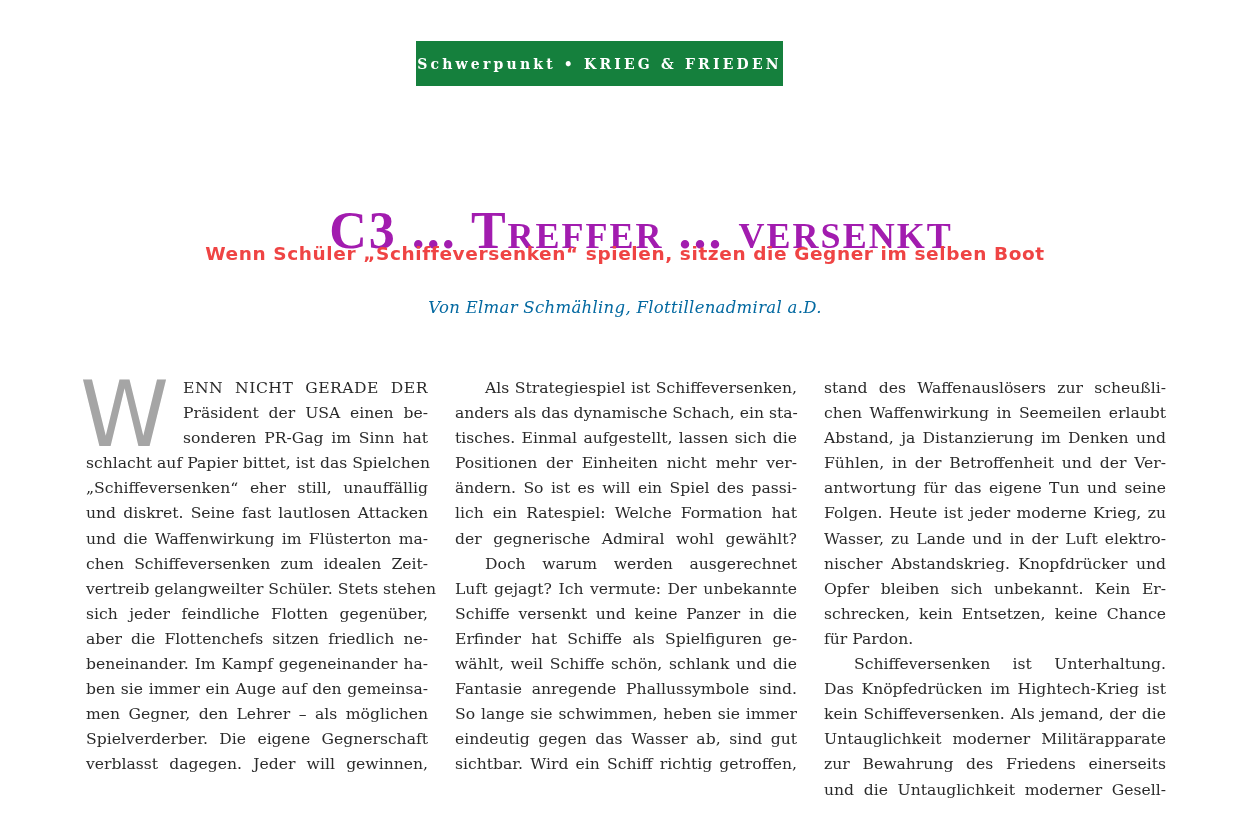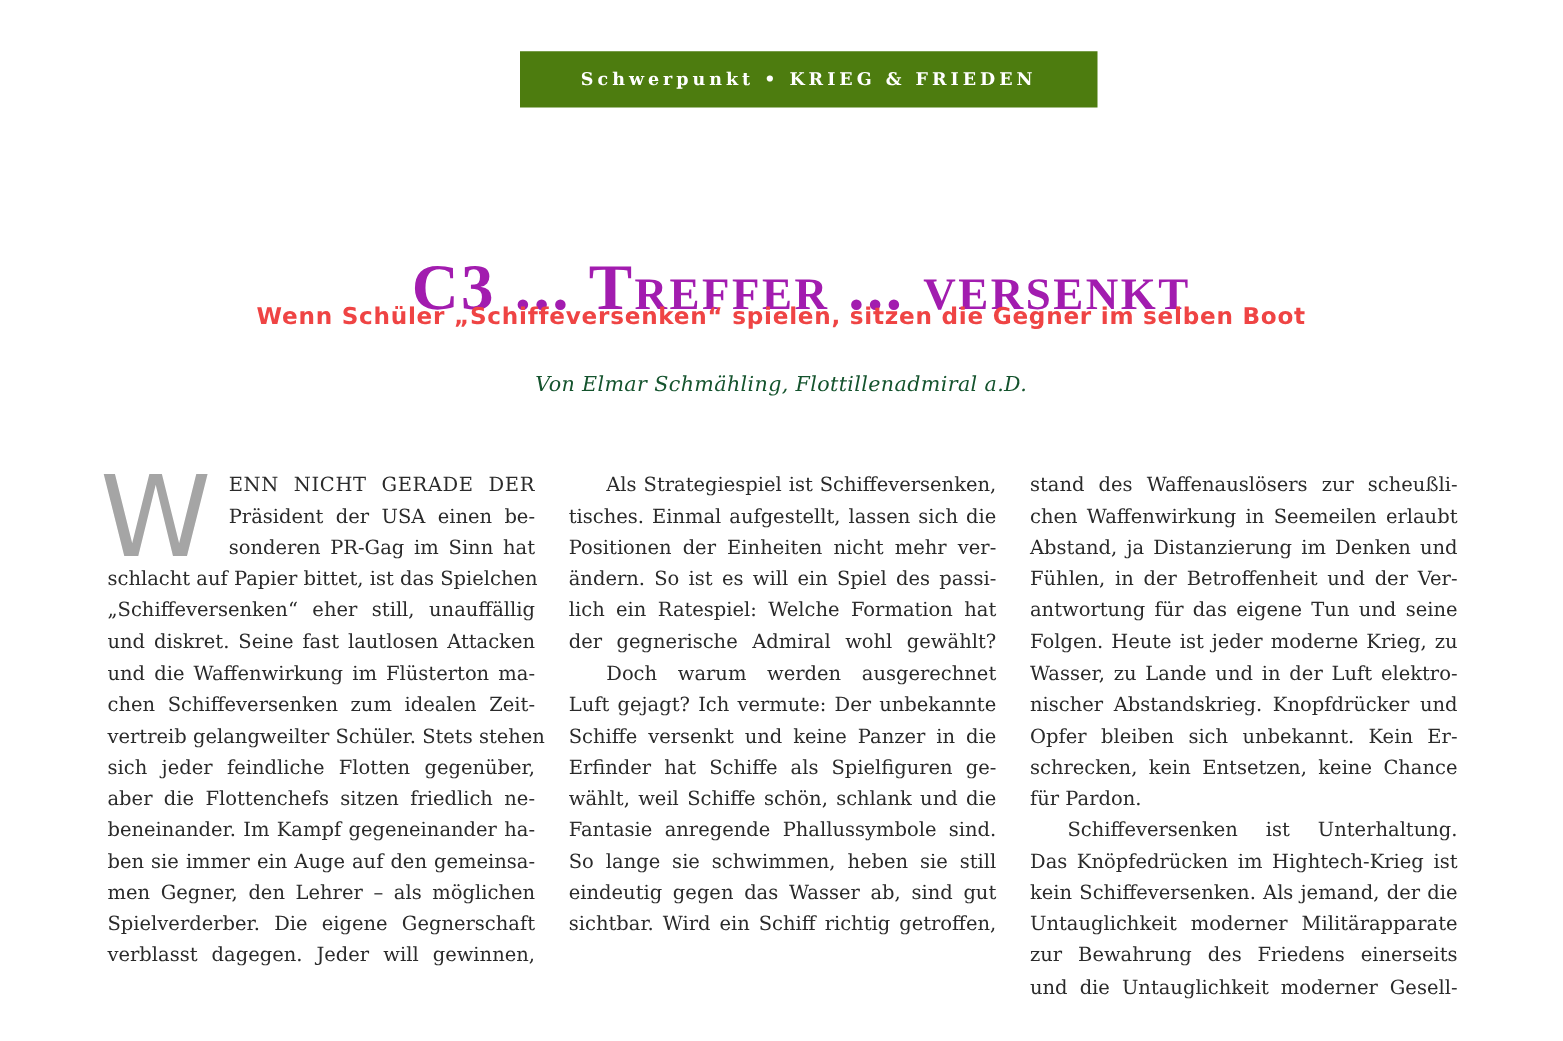--- a/index.html
+++ b/index.html
@@ -11,23 +11,23 @@
       width: 1250px;
       height: 833px;
       position: relative;
       overflow: hidden;
       color: #2a2a2a;
     }
     .banner {
       position: absolute;
       left: 416px;
       top: 41px;
-      width: 462px;
+      width: 367px;
       height: 45px;
-      background: #4d7c0f;
+      background: #15803d;
       display: flex;
       align-items: center;
       justify-content: center;
       color: #ffffff;
       font-family: "DejaVu Serif", serif;
       font-weight: bold;
       font-size: 14px;
       letter-spacing: 3.2px;
       white-space: nowrap;
     }
@@ -59,21 +59,21 @@
     }
     .byline {
       position: absolute;
       left: 0;
       top: 298px;
       width: 1250px;
       text-align: center;
       font-family: "DejaVu Serif", serif;
       font-style: italic;
       font-size: 16.5px;
-      color: #14532d;
+      color: #0369a1;
       letter-spacing: 0.3px;
     }
     .columns {
       position: absolute;
       top: 376px;
       left: 86px;
       width: 1080px;
       display: flex;
       justify-content: space-between;
     }
@@ -150,32 +150,33 @@
     <span class="line">aber die Flottenchefs sitzen friedlich ne-</span>
     <span class="line">beneinander. Im Kampf gegeneinander ha-</span>
     <span class="line">ben sie immer ein Auge auf den gemeinsa-</span>
     <span class="line">men Gegner, den Lehrer – als möglichen</span>
     <span class="line">Spielverderber. Die eigene Gegnerschaft</span>
     <span class="line">verblasst dagegen. Jeder will gewinnen,</span>
   </div>
 
   <div class="col">
     <span class="line indent">Als Strategiespiel ist Schiffeversenken,</span>
+    <span class="line">anders als das dynamische Schach, ein sta-</span>
     <span class="line">tisches. Einmal aufgestellt, lassen sich die</span>
     <span class="line">Positionen der Einheiten nicht mehr ver-</span>
     <span class="line">ändern. So ist es will ein Spiel des passi-</span>
     <span class="line">lich ein Ratespiel: Welche Formation hat</span>
     <span class="line">der gegnerische Admiral wohl gewählt?</span>
     <span class="line indent">Doch warum werden ausgerechnet</span>
     <span class="line">Luft gejagt? Ich vermute: Der unbekannte</span>
     <span class="line">Schiffe versenkt und keine Panzer in die</span>
     <span class="line">Erfinder hat Schiffe als Spielfiguren ge-</span>
     <span class="line">wählt, weil Schiffe schön, schlank und die</span>
     <span class="line">Fantasie anregende Phallussymbole sind.</span>
-    <span class="line">So lange sie schwimmen, heben sie still</span>
+    <span class="line">So lange sie schwimmen, heben sie immer</span>
     <span class="line">eindeutig gegen das Wasser ab, sind gut</span>
     <span class="line">sichtbar. Wird ein Schiff richtig getroffen,</span>
   </div>
 
   <div class="col">
     <span class="line">stand des Waffenauslösers zur scheußli-</span>
     <span class="line">chen Waffenwirkung in Seemeilen erlaubt</span>
     <span class="line">Abstand, ja Distanzierung im Denken und</span>
     <span class="line">Fühlen, in der Betroffenheit und der Ver-</span>
     <span class="line">antwortung für das eigene Tun und seine</span>

